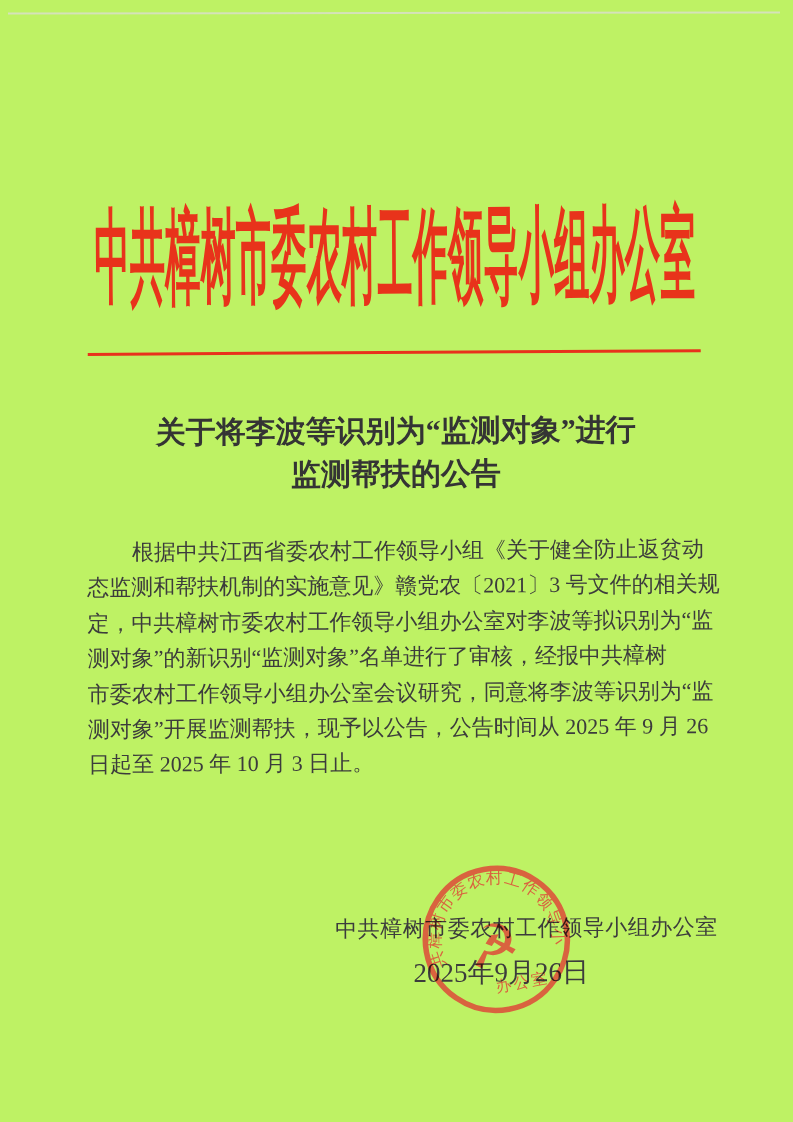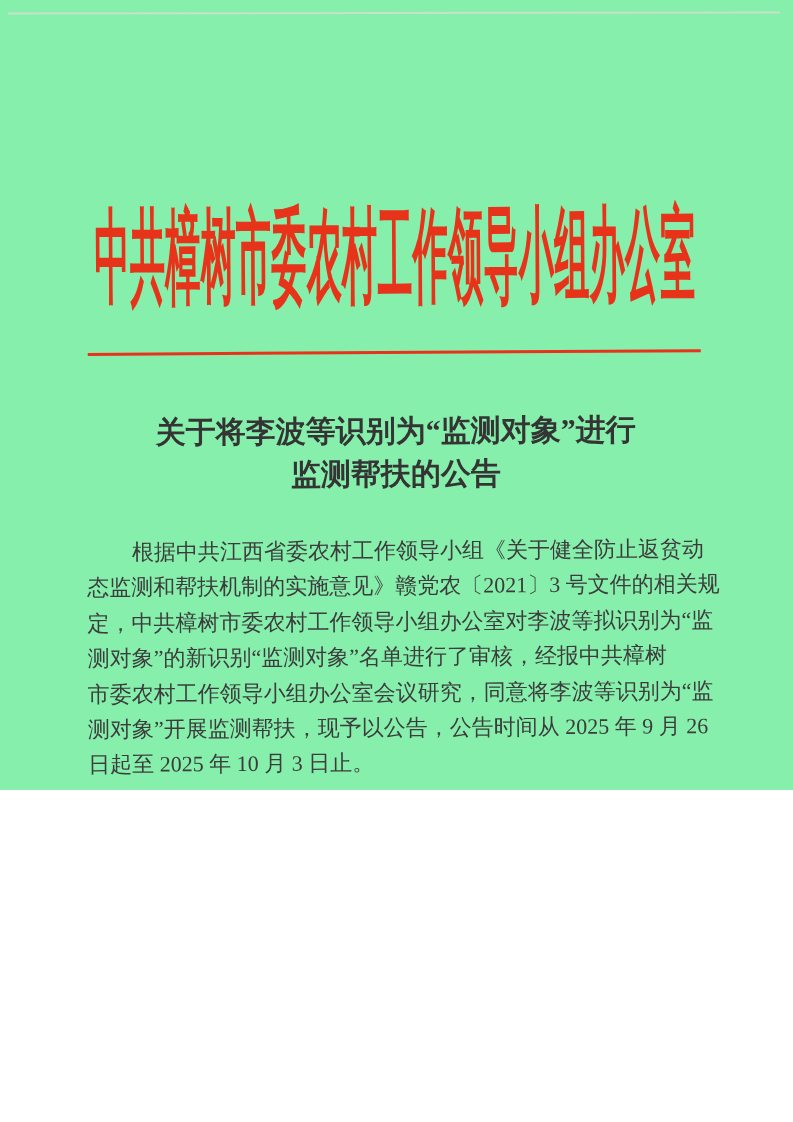--- a/index.html
+++ b/index.html
@@ -1,21 +1,21 @@
 <!DOCTYPE html>
 <html><head>
 <meta charset="utf-8">
 <style>
   * { margin: 0; padding: 0; box-sizing: border-box; }
   html, body { background: #ffffff; }
   .page {
     position: relative;
     width: 793px;
-    height: 790px;
-    background: #86efac;
+    height: 1122px;
+    background: #bef264;
     overflow: hidden;
     font-family: "Liberation Serif", "DejaVu Serif", serif;
   }
   .scan-line {
     position: absolute;
     top: 12px; left: 8px;
     width: 772px; height: 2px;
     background: #dcdcd7;
     opacity: 0.75;
     transform: rotate(-0.08deg);

